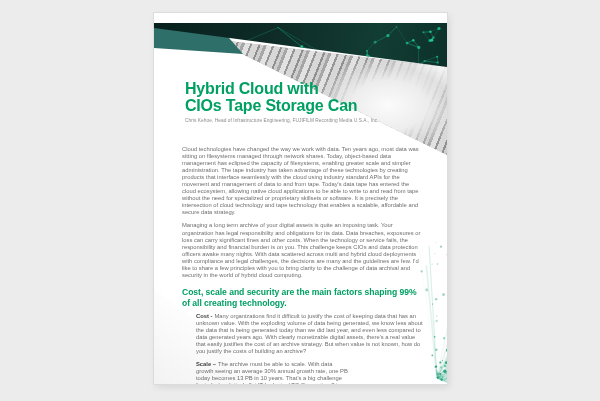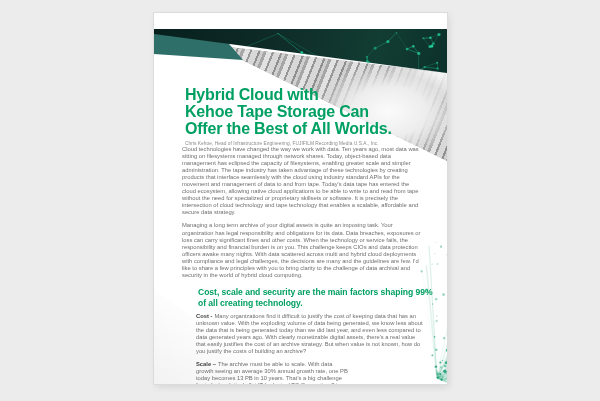--- a/index.html
+++ b/index.html
@@ -6,21 +6,21 @@
   body{font-family:"Liberation Sans", sans-serif; background:#ececec;}
   .stage{position:relative;width:600px;height:401px;background:#ececec;overflow:hidden;}
 
   .page{
     position:absolute; left:154px; top:13px; width:293px; height:371px;
     background:#ffffff; overflow:hidden;
     box-shadow:0 0 0 1px #dcdcdc, 2px 3px 7px rgba(0,0,0,.10);
   }
 
   
-  .hero{position:absolute;left:0;top:16px;width:293px;height:133px;}
+  .hero{position:absolute;left:0;top:10px;width:293px;height:133px;}
   .hero-photo{
     position:absolute;inset:0;
     background:
       radial-gradient(ellipse 95px 62px at 80% 62%, #fbfbfb, #ededed 40%, rgba(221,221,221,.55) 62%, rgba(210,210,210,0) 78%),
       radial-gradient(ellipse 70px 40px at 98% 32%, #f6f6f6, rgba(228,228,228,.6) 55%, rgba(220,220,220,0) 78%),
       repeating-linear-gradient(112deg, #8f8f8f 0 2px, #cfcfcf 2px 5px, #a6a6a6 5px 8px, #e2e2e2 8px 13px, #969696 13px 15px, #d8d8d8 15px 21px),
       linear-gradient(to right, #707070, #b3b3b3 40%, #d9d9d9 72%, #c9c9c9);
     clip-path: polygon(58px 16px, 100% 44px, 100% 132px);
   }
   .hero-teal{
@@ -41,21 +41,21 @@
     font-size:16px;font-weight:bold;line-height:17px;white-space:nowrap;
     letter-spacing:-0.2px;
   }
   .author{
     margin-top:4px;color:#8b8b8b;font-size:4.8px;white-space:nowrap;letter-spacing:0.05px;
   }
 
   
   .content{position:absolute;left:28px;top:133px;width:241px;z-index:4;}
   .content p{margin:0 0 6px 0;color:#6e6e6e;font-size:5.8px;line-height:7.05px;text-align:left;}
-  .section-heading{margin:8px 0 4px 16px;}
+  .section-heading{margin:8px 0 4px 0;}
   .section-heading div{
     color:var(--accent-green,#00A063);
     font-size:8.6px;font-weight:bold;line-height:11px;white-space:nowrap;letter-spacing:-0.05px;
   }
   .factor{margin-left:14px !important;}
   .factor b{color:#404040;margin-right:2px;}
   .factor-scale{max-width:152px;}
 
   
   .burst{position:absolute;right:0;bottom:0;width:178px;height:142px;z-index:1;}
@@ -150,22 +150,21 @@
             <circle cx="242.49003561526814" cy="3.8070445712655783" r="0.7541077934205531" fill="#21CE96" fill-opacity="0.5459501089295372"></circle>
             <circle cx="283.175763457601" cy="33.720634227618575" r="1.0645336713874713" fill="#21CE96" fill-opacity="0.7244475522311404"></circle>
             <circle cx="253.00748818025087" cy="20.068628147244453" r="1.3591008810559289" fill="#21CE96" fill-opacity="0.6525361567153596"></circle>
             <circle cx="233.38350511702714" cy="40.848846828565" r="1.0240142642054706" fill="#21CE96" fill-opacity="0.8853392811841332"></circle>
             <circle cx="168.7679928279677" cy="30.531898701563478" r="1.3396607829025013" fill="#21CE96" fill-opacity="0.890062833169941"></circle>
             <circle cx="259.3079082996657" cy="17.253380931913853" r="1.1769908440532162" fill="#21CE96" fill-opacity="0.8890768756857143"></circle>
           </svg>
       </div>
       <div class="title-block">
         <div class="title-line">Hybrid Cloud with</div>
-        <div class="title-line">Kehoe Tape Storage Can</div>
-        <div class="title-line">Offer the Best of All Worlds.</div>
+        <div class="title-line">CIOs Tape Storage Can</div>
         <div class="author">Chris Kehoe, Head of Infrastructure Engineering, FUJIFILM Recording Media U.S.A., Inc.</div>
       </div>
     </div>
 
     <div class="content">
       <p>Cloud technologies have changed the way we work with data. Ten years ago, most data was sitting on filesystems managed through network shares. Today, object-based data management has eclipsed the capacity of filesystems, enabling greater scale and simpler administration. The tape industry has taken advantage of these technologies by creating products that interface seamlessly with the cloud using industry standard APIs for the movement and management of data to and from tape. Today's data tape has entered the cloud ecosystem, allowing native cloud applications to be able to write to and read from tape without the need for specialized or proprietary skillsets or software. It is precisely the intersection of cloud technology and tape technology that enables a scalable, affordable and secure data strategy.</p>
       <p>Managing a long term archive of your digital assets is quite an imposing task. Your organization has legal responsibility and obligations for its data. Data breaches, exposures or loss can carry significant fines and other costs. When the technology or service fails, the responsibility and financial burden is on you. This challenge keeps CIOs and data protection officers awake many nights. With data scattered across multi and hybrid cloud deployments with compliance and legal challenges, the decisions are many and the guidelines are few. I'd like to share a few principles with you to bring clarity to the challenge of data archival and security in the world of hybrid cloud computing.</p>
       <div class="section-heading">
         <div>Cost, scale and security are the main factors shaping 99%</div>
         <div>of all creating technology.</div>

